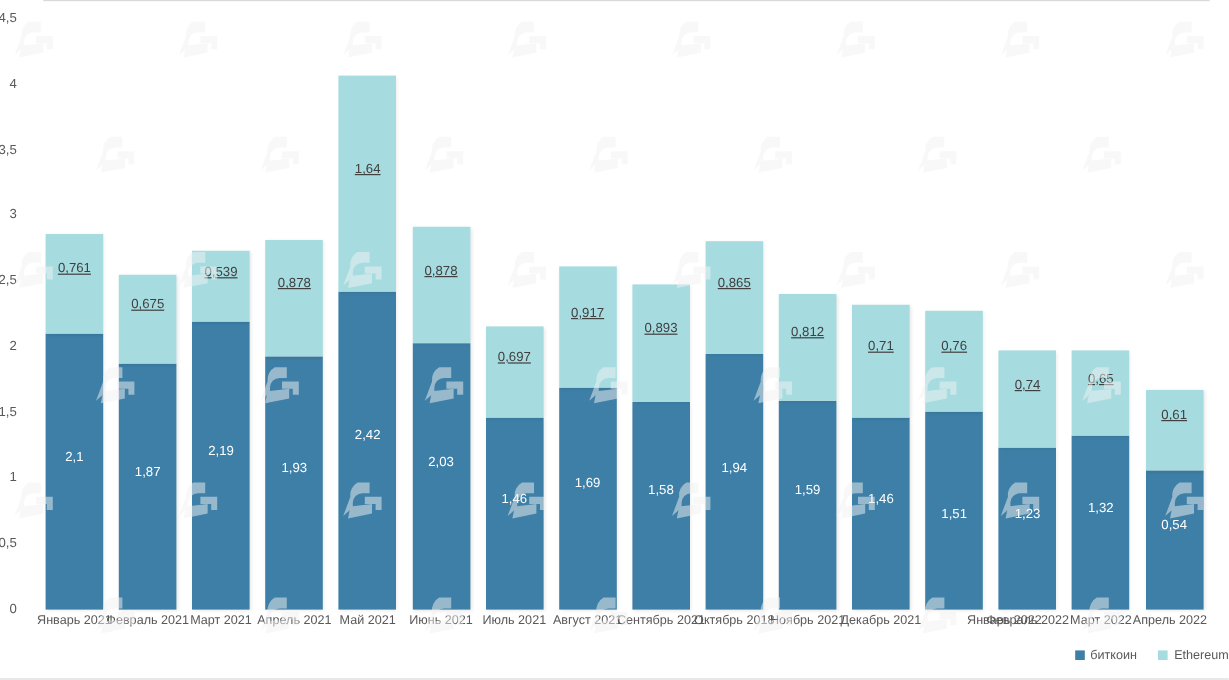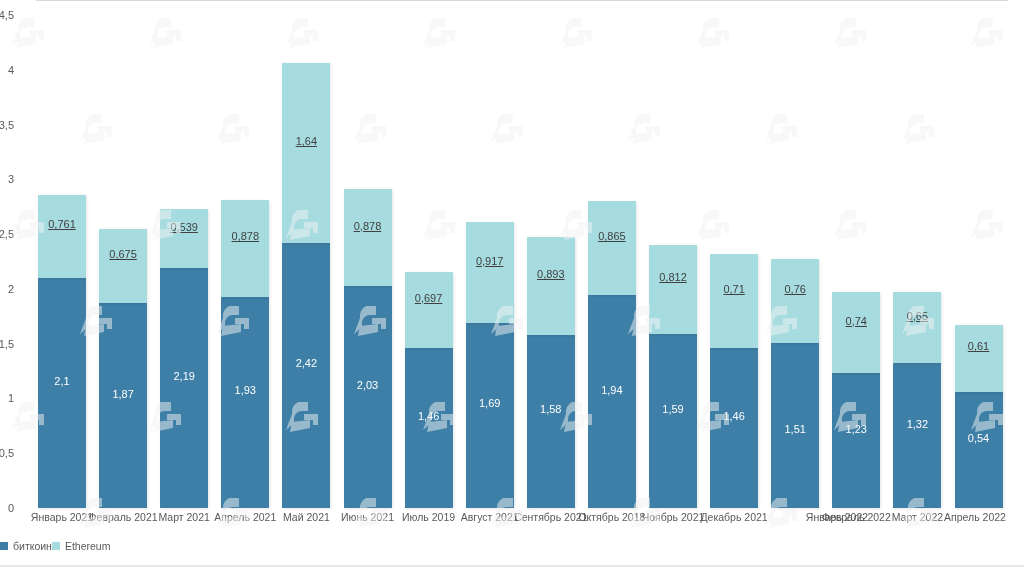--- a/index.html
+++ b/index.html
@@ -96,22 +96,23 @@
     transform: translateX(-50%);
   }
 
   
   #legend {
     position: absolute;
     left: 0;
     top: 540px;
     width: 1024px;
     display: flex;
-    justify-content: flex-start;
+    justify-content: flex-end;
     align-items: center;
+    gap: 18px;
   }
   .legend-item {
     display: flex;
     align-items: center;
     gap: 5px;
     font-size: 10.5px;
     color: #595959;
   }
   .legend-swatch {
     width: 8px;
@@ -236,21 +237,21 @@
           <div class="seg-label label-dark" style="bottom: 149.543px; color: rgb(64, 64, 64);">0,61</div>
         </div>
       </div>
     <div id="cat-labels">
         <div class="cat-label" style="left: 62px;">Январь 2021</div>
         <div class="cat-label" style="left: 123.1px;">Февраль 2021</div>
         <div class="cat-label" style="left: 184.2px;">Март 2021</div>
         <div class="cat-label" style="left: 245.3px;">Апрель 2021</div>
         <div class="cat-label" style="left: 306.4px;">Май 2021</div>
         <div class="cat-label" style="left: 367.5px;">Июнь 2021</div>
-        <div class="cat-label" style="left: 428.6px;">Июль 2019</div>
+        <div class="cat-label" style="left: 428.6px;">Июль 2021</div>
         <div class="cat-label" style="left: 489.7px;">Август 2021</div>
         <div class="cat-label" style="left: 550.8px;">Сентябрь 2021</div>
         <div class="cat-label" style="left: 611.9px;">Октябрь 2018</div>
         <div class="cat-label" style="left: 673px;">Ноябрь 2021</div>
         <div class="cat-label" style="left: 734.1px;">Декабрь 2021</div>
         <div class="cat-label" style="left: 837px;">Январь 2022</div>
         <div class="cat-label" style="left: 856.3px;">Февраль 2022</div>
         <div class="cat-label" style="left: 917.4px;">Март 2022</div>
         <div class="cat-label" style="left: 975px;">Апрель 2022</div>
       </div>

